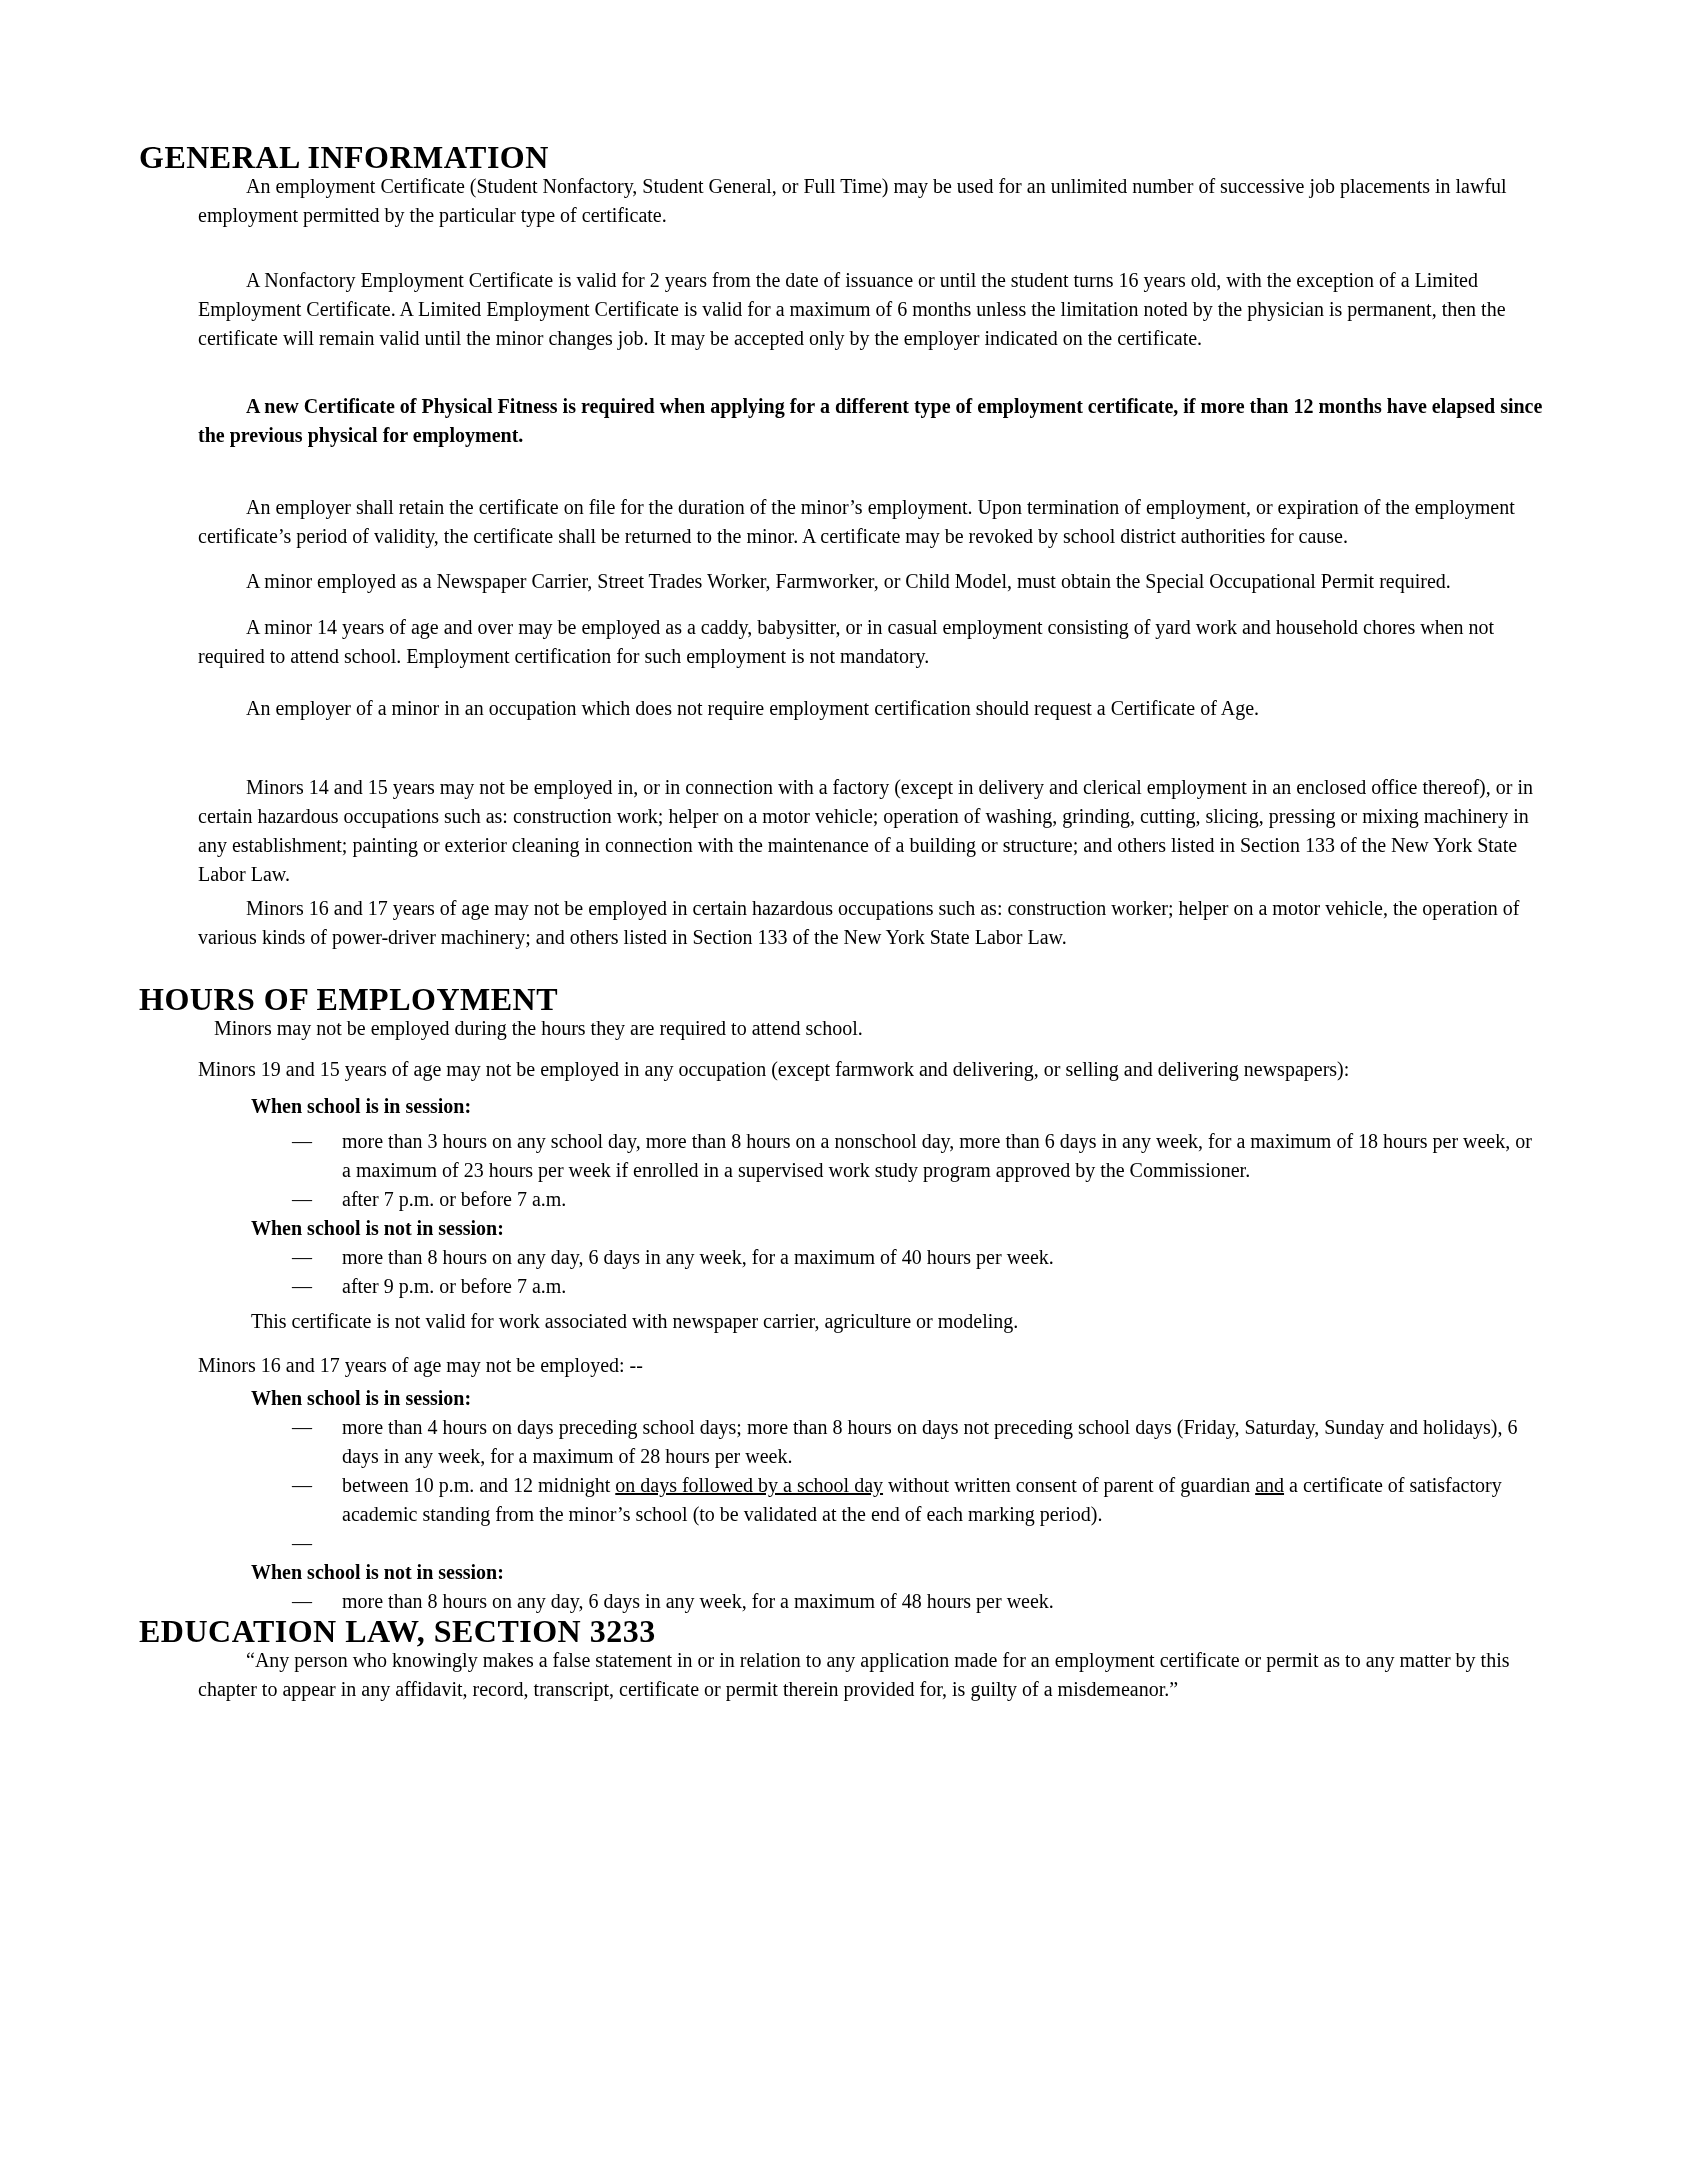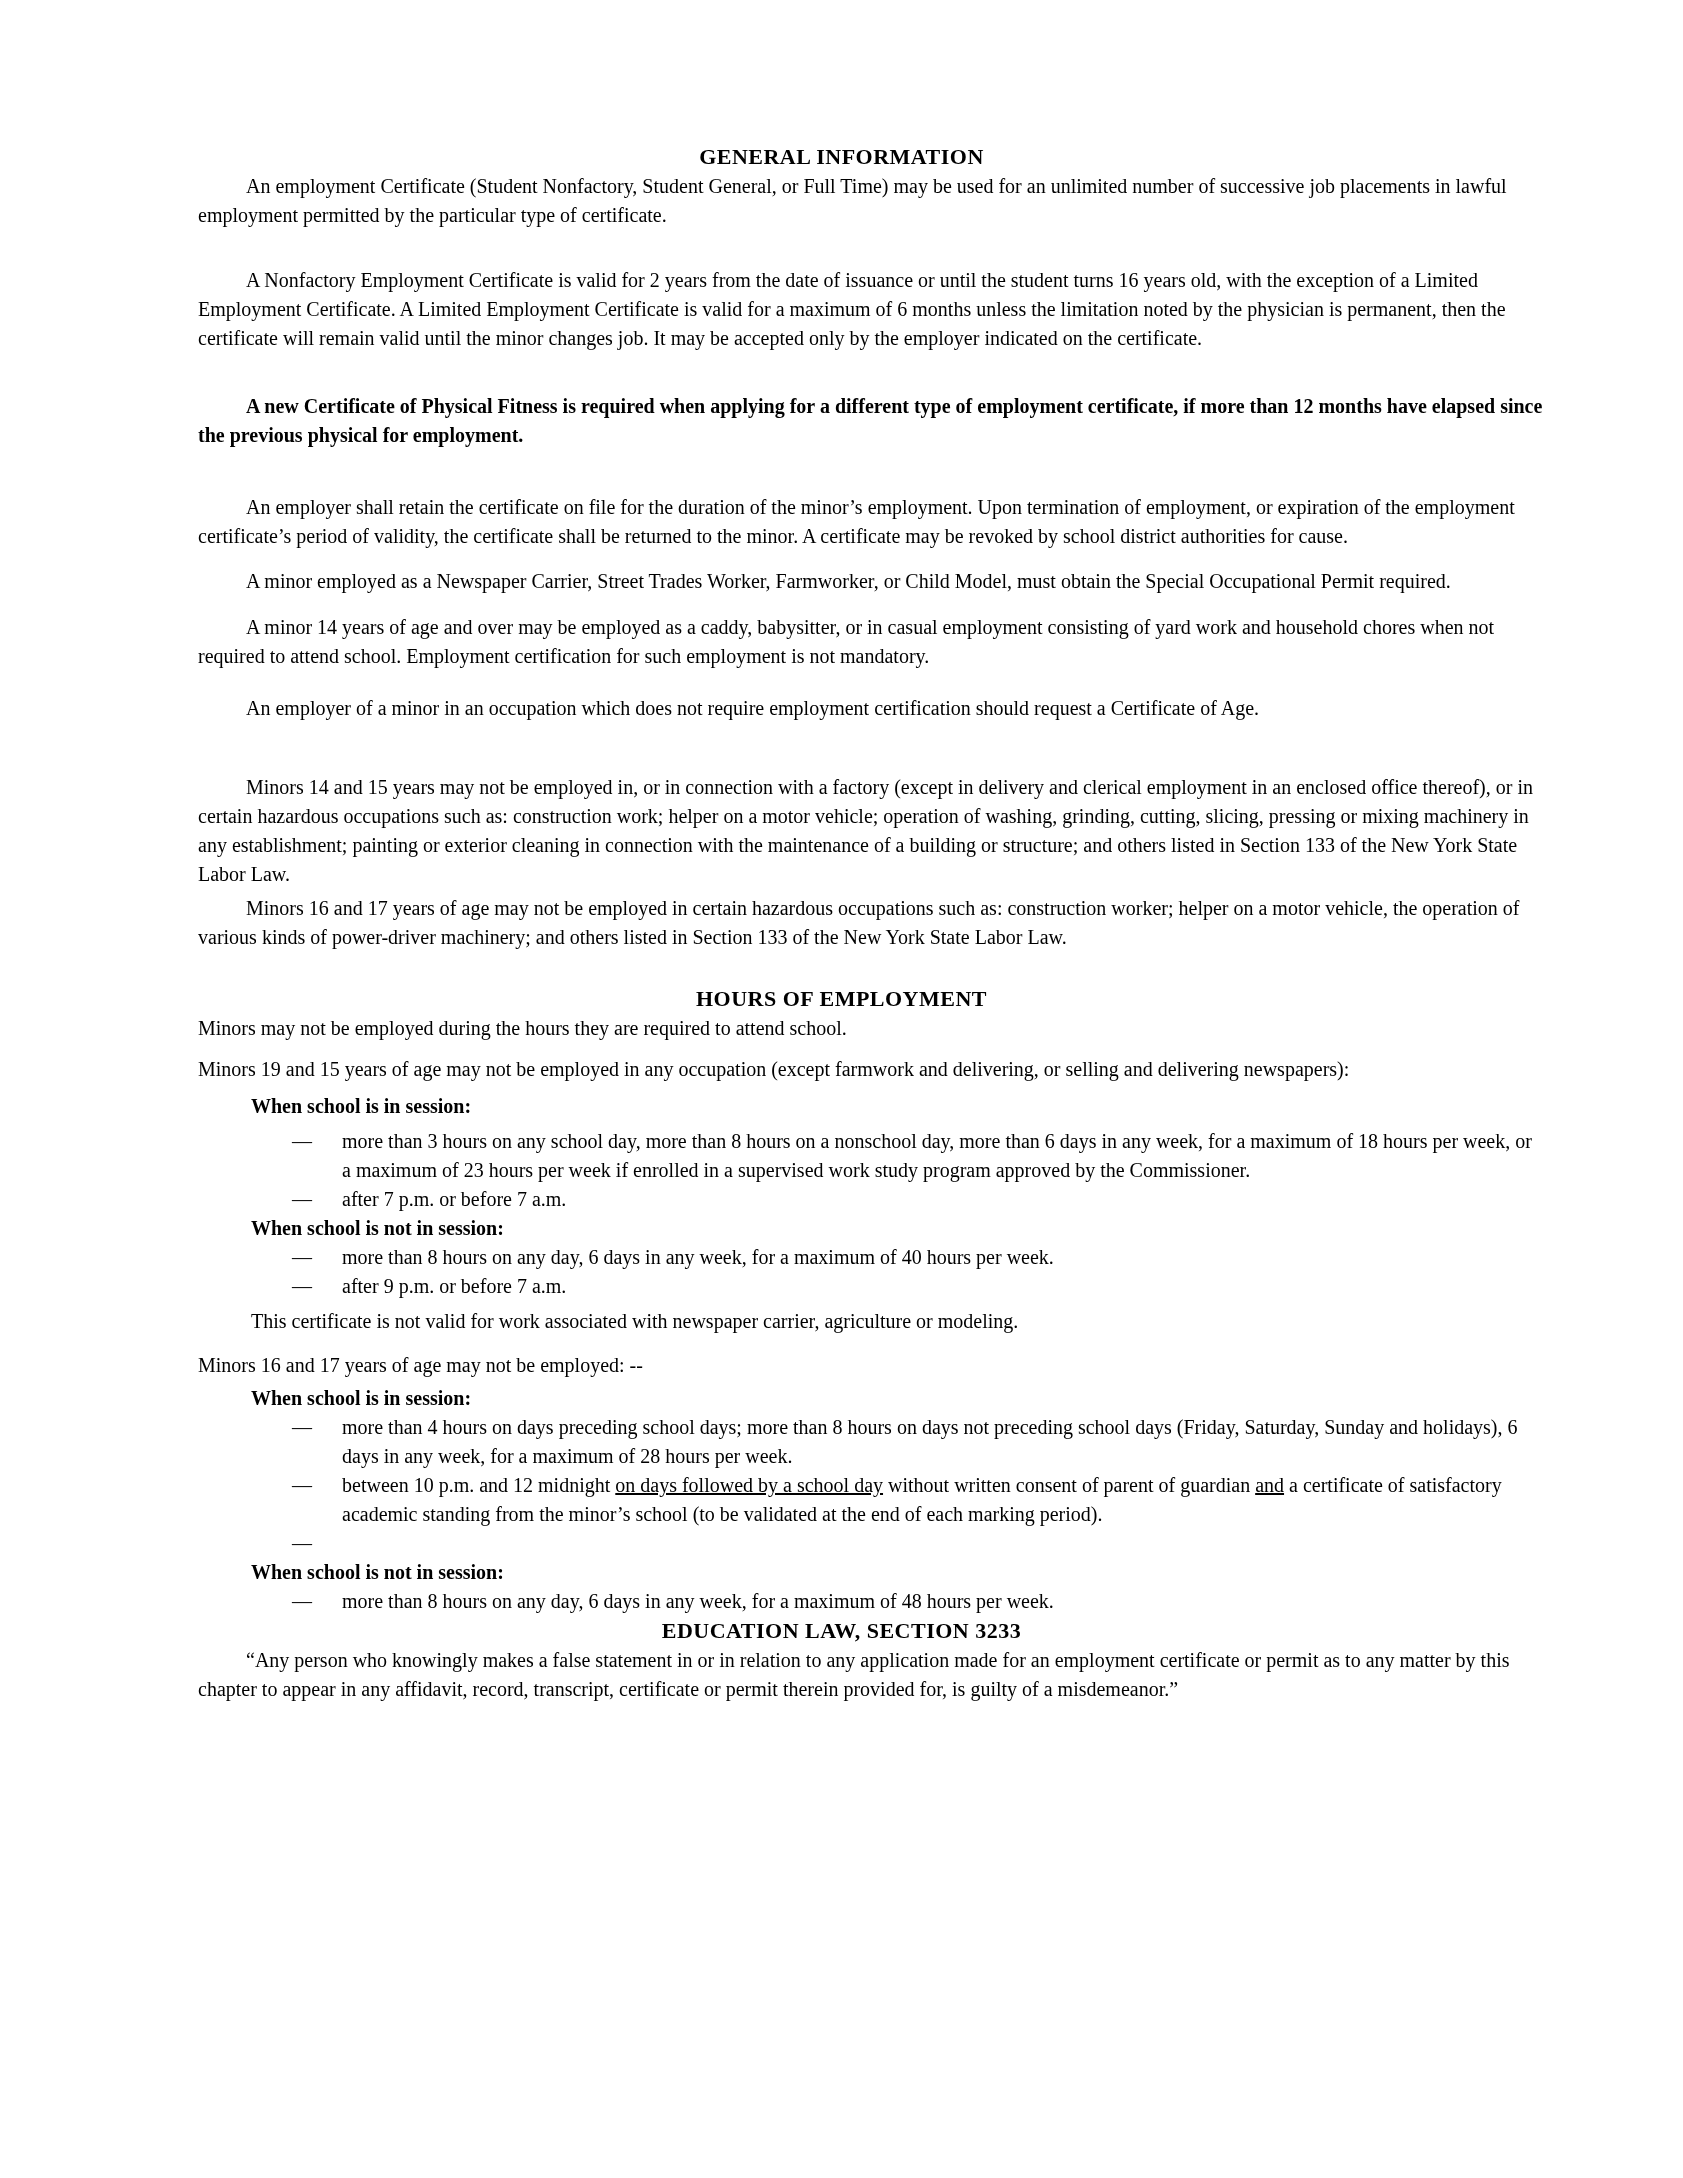--- a/index.html
+++ b/index.html
@@ -10,24 +10,24 @@
     box-sizing: border-box;
     background: #ffffff;
     color: #000000;
     font-family: "Liberation Serif", "DejaVu Serif", serif;
     font-size: 20px;
     line-height: 29px;
     padding: 142px 139px 0 198px;
     overflow: hidden;
   }
   h1.doc-heading {
-    font-size: 22px;
+    font-size: 32px;
     line-height: 30px;
     font-weight: bold;
-    text-align: center;
+    text-align: left;
     margin: 0 0 0 -59px; 
     letter-spacing: 0.5px;
   }
   p { margin: 0; }
   .indent { text-indent: 48px; }
   .bold { font-weight: bold; }
   .sub { font-weight: bold; padding-left: 53px; }
   .note { padding-left: 53px; }
   .li { display: flex; padding-left: 94px; }
   .li .dash { flex: 0 0 50px; }
@@ -39,21 +39,21 @@
   .mb39 { margin-bottom: 39px; }
   .mb43 { margin-bottom: 43px; }
   .mb16 { margin-bottom: 16px; }
   .mb17 { margin-bottom: 17px; }
   .mb23 { margin-bottom: 23px; }
   .mb50 { margin-bottom: 50px; }
   .mb29 { margin-bottom: 29px; }
   .mb5  { margin-bottom: 5px; }
   .mb32 { margin-bottom: 32px; }
   .mb30 { margin-bottom: 30px; }
-  .mb12 { margin-bottom: 12px; }
+  .mb12 { margin-bottom: 12px; margin-left: 16px; }
   .mb8  { margin-bottom: 8px; }
   .mb4  { margin-bottom: 4px; }
   .mt6  { margin-top: 6px; }
   .mb15 { margin-bottom: 15px; }
   .mt47 { margin-top: 47px; }
 </style>
 </head>
 <body>
 
 <div class="page">

